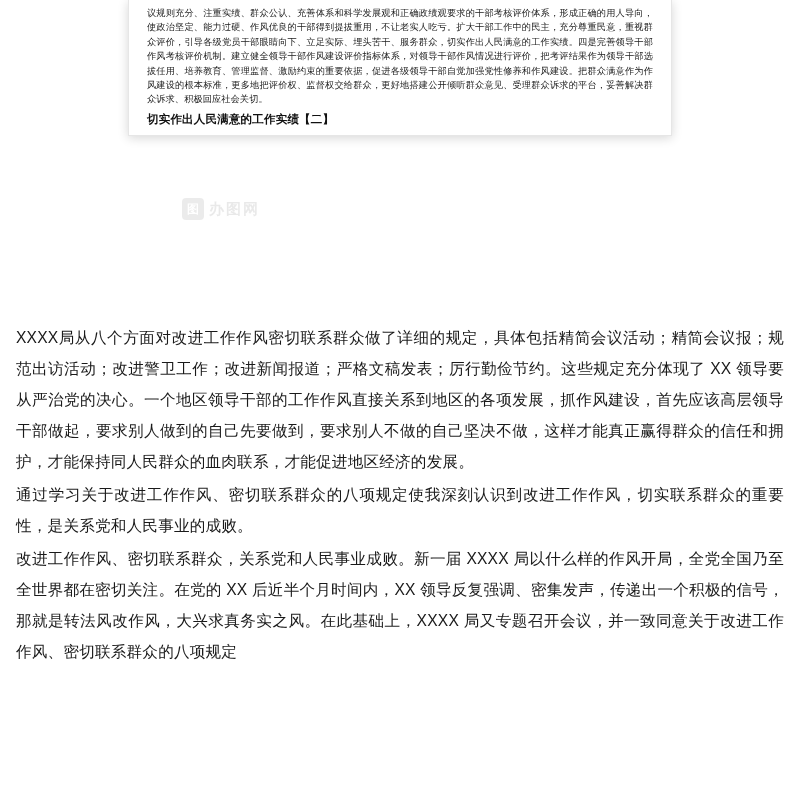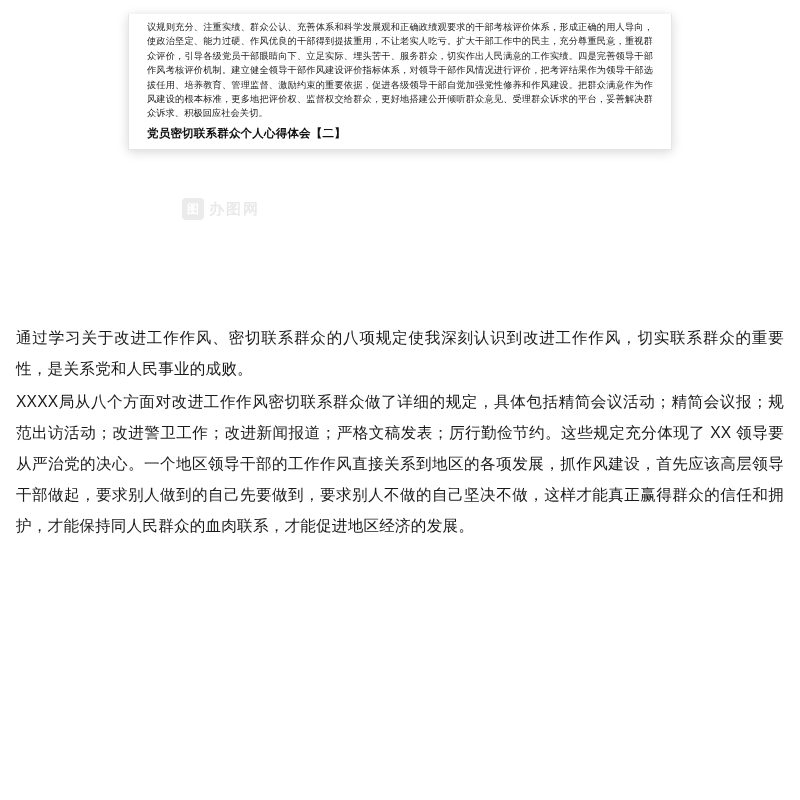--- a/index.html
+++ b/index.html
@@ -17,21 +17,21 @@
   .page {
     position: relative;
     width: 800px;
     height: 800px;
   }
 
   
   .preview-card {
     position: absolute;
     left: 128px;
-    top: 14px;
+    top: 0px;
     width: 544px;
     background: #ffffff;
     box-shadow: 0 2px 10px rgba(0,0,0,0.16);
     border: 1px solid #e6e6e6;
     border-top: none;
     padding: 0 0 8px 0;
     box-sizing: border-box;
   }
   .preview-body {
     padding: 6px 18px 0 18px;
@@ -116,26 +116,27 @@
 </head>
 <body>
 
 <div class="page">
 
   <div class="preview-card">
     <div class="preview-top-fade"></div>
     <div class="preview-body">
       <p>议规则充分、注重实绩、群众公认、充善体系和科学发展观和正确政绩观要求的干部考核评价体系，形成正确的用人导向，使政治坚定、能力过硬、作风优良的干部得到提拔重用，不让老实人吃亏。扩大干部工作中的民主，充分尊重民意，重视群众评价，引导各级党员干部眼睛向下、立足实际、埋头苦干、服务群众，切实作出人民满意的工作实绩。四是完善领导干部作风考核评价机制。建立健全领导干部作风建设评价指标体系，对领导干部作风情况进行评价，把考评结果作为领导干部选拔任用、培养教育、管理监督、激励约束的重要依据，促进各级领导干部自觉加强党性修养和作风建设。把群众满意作为作风建设的根本标准，更多地把评价权、监督权交给群众，更好地搭建公开倾听群众意见、受理群众诉求的平台，妥善解决群众诉求、积极回应社会关切。</p>
     </div>
-    <div class="preview-heading">党员密切联系群众个人心得体会【二】</div>
+    <div class="preview-heading">切实作出人民满意的工作实绩【二】</div>
   </div>
 
   <div class="watermark">
     <div class="wm-logo">图</div>
     <div class="wm-text">办图网</div>
   </div>
 
   <div class="article">
+    <p>XXXX局从八个方面对改进工作作风密切联系群众做了详细的规定，具体包括精简会议活动；精简会议报；规范出访活动；改进警卫工作；改进新闻报道；严格文稿发表；厉行勤俭节约。这些规定充分体现了 XX 领导要从严治党的决心。一个地区领导干部的工作作风直接关系到地区的各项发展，抓作风建设，首先应该高层领导干部做起，要求别人做到的自己先要做到，要求别人不做的自己坚决不做，这样才能真正赢得群众的信任和拥护，才能保持同人民群众的血肉联系，才能促进地区经济的发展。</p>
     <p>通过学习关于改进工作作风、密切联系群众的八项规定使我深刻认识到改进工作作风，切实联系群众的重要性，是关系党和人民事业的成败。</p>
-    <p>XXXX局从八个方面对改进工作作风密切联系群众做了详细的规定，具体包括精简会议活动；精简会议报；规范出访活动；改进警卫工作；改进新闻报道；严格文稿发表；厉行勤俭节约。这些规定充分体现了 XX 领导要从严治党的决心。一个地区领导干部的工作作风直接关系到地区的各项发展，抓作风建设，首先应该高层领导干部做起，要求别人做到的自己先要做到，要求别人不做的自己坚决不做，这样才能真正赢得群众的信任和拥护，才能保持同人民群众的血肉联系，才能促进地区经济的发展。</p>
+    <p class="clipped">改进工作作风、密切联系群众，关系党和人民事业成败。新一届 XXXX 局以什么样的作风开局，全党全国乃至全世界都在密切关注。在党的 XX 后近半个月时间内，XX 领导反复强调、密集发声，传递出一个积极的信号，那就是转法风改作风，大兴求真务实之风。在此基础上，XXXX 局又专题召开会议，并一致同意关于改进工作作风、密切联系群众的八项规定</p>
   </div>
 
 </div>
 
 </body></html>

